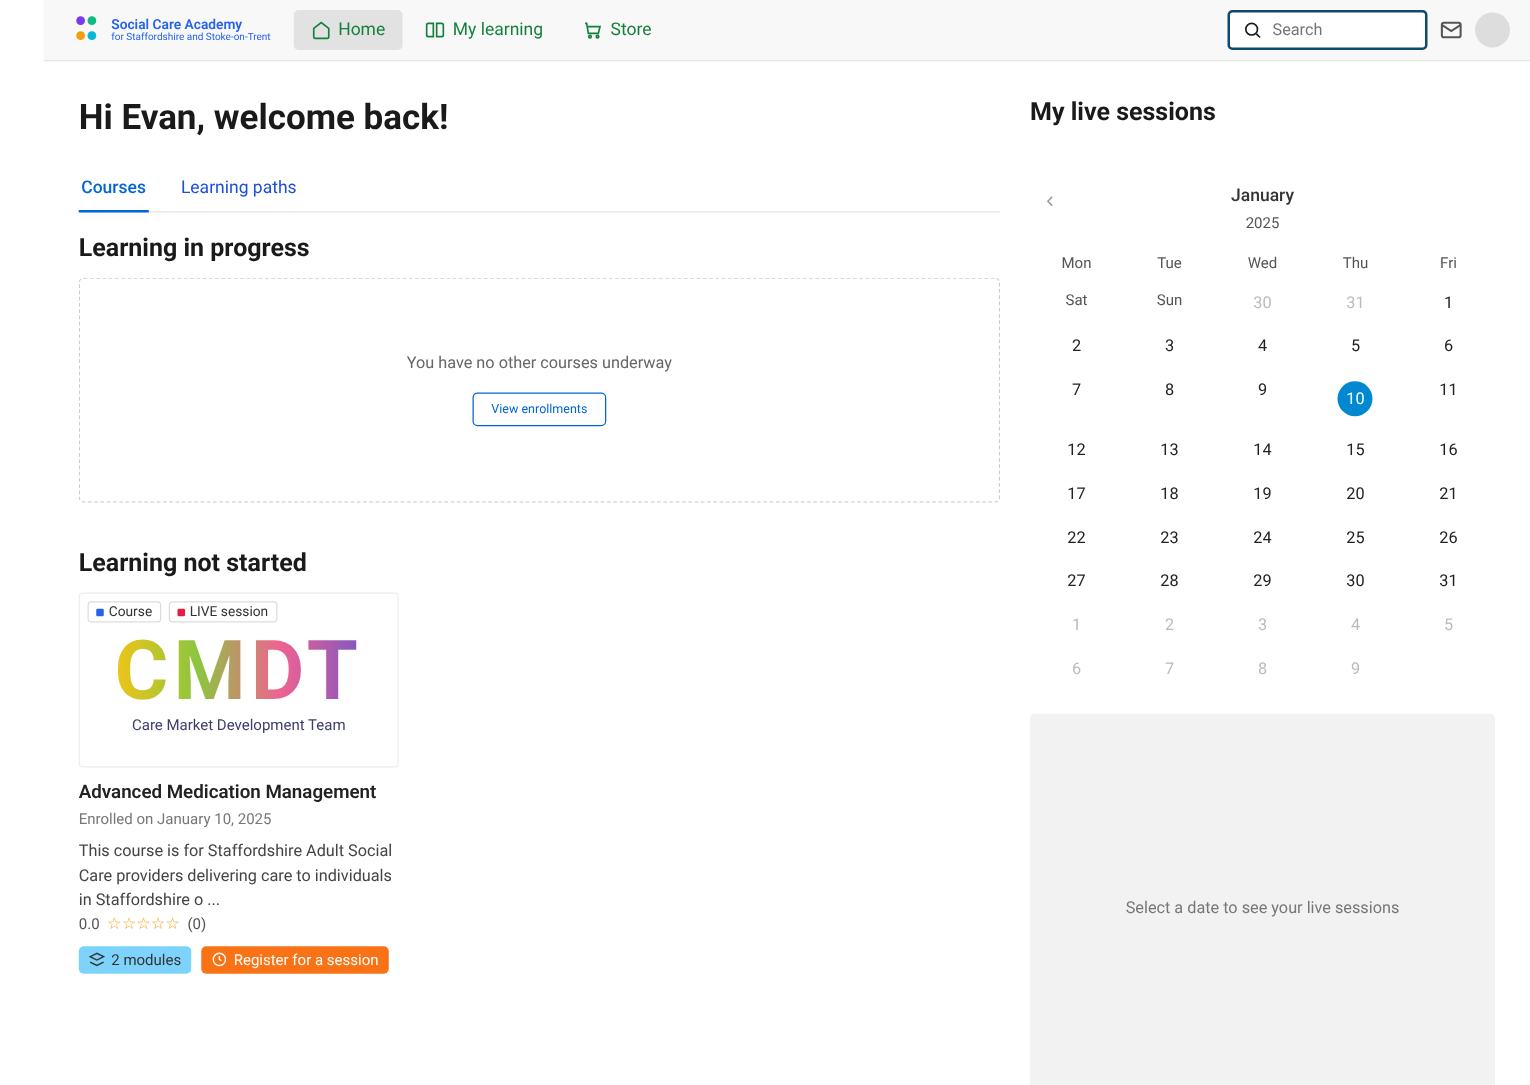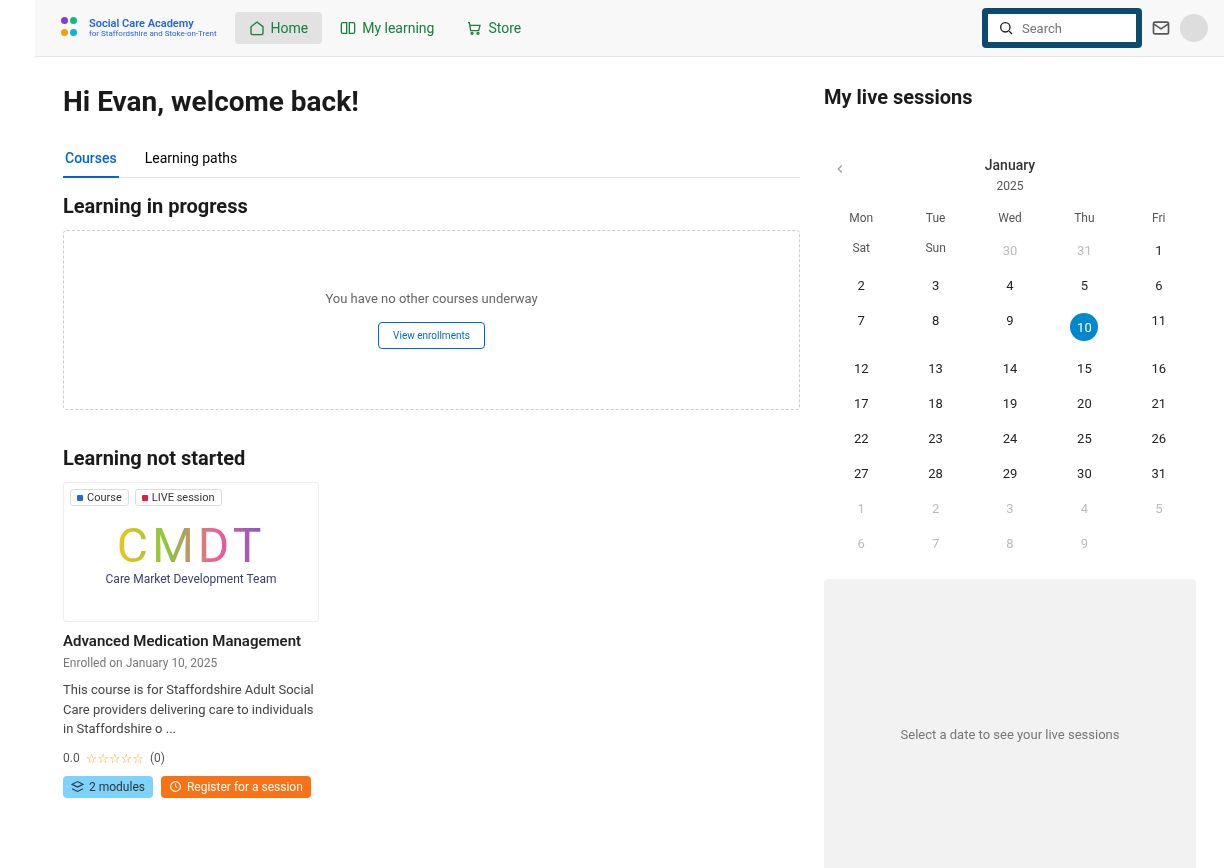--- a/index.html
+++ b/index.html
@@ -72,21 +72,21 @@
     }
     .nav-icon {
       width: 16px;
       height: 16px;
       display: inline-flex;
     }
     .spacer { flex: 1; }
     .search {
       display: flex;
       align-items: center;
-      border: 6px solid #0c4a6e;
+      border: 2px solid #0c4a6e;
       border-radius: 4px;
       padding: 6px 10px;
       width: 160px;
       background: #fff;
     }
     .search input {
       border: none;
       outline: none;
       font-size: 13px;
       width: 100%;
@@ -122,21 +122,21 @@
     }
     .tabs {
       display: flex;
       gap: 24px;
       border-bottom: 1px solid #e5e5e5;
       margin-bottom: 16px;
     }
     .tab {
       padding: 8px 2px 10px 2px;
       font-size: 14px;
-      color: #000000;
+      color: #1d4ed8;
       cursor: pointer;
       border-bottom: 2px solid transparent;
       margin-bottom: -1px;
     }
     .tab.active {
       color: #0066d6;
       border-bottom: 2px solid #0066d6;
       font-weight: 500;
     }
     h2.section {
@@ -201,22 +201,22 @@
       background: #fff;
       padding: 1px 6px;
       font-size: 11px;
       color: #333;
       text-align: right;
     }
     .badge .dot { width: 6px; height: 6px; border-radius: 1px; }
     .badge.course .dot { background: #2563eb; }
     .badge.live .dot { background: #e11d48; }
     .cmdt {
-      font-size: 48px;
-      font-weight: 400;
+      font-size: 66px;
+      font-weight: 700;
       letter-spacing: 4px;
       background: linear-gradient(90deg,#f0c419,#8cc63f,#f06292,#7e57c2);
       -webkit-background-clip: text;
       background-clip: text;
       color: transparent;
       line-height: 1;
     }
     .cmdt-sub {
       font-size: 12px;
       color: #3b3f6b;
@@ -231,21 +231,21 @@
     }
     .course-meta {
       font-size: 12px;
       color: #777;
       margin-bottom: 10px;
     }
     .course-desc {
       font-size: 13px;
       color: #444;
       line-height: 1.5;
-      margin-bottom: 12px;
+      margin-bottom: 0;
     }
     .rating {
       display: flex;
       align-items: center;
       gap: 6px;
       font-size: 12px;
       color: #555;
       margin-bottom: 10px;
     }
     .stars {

